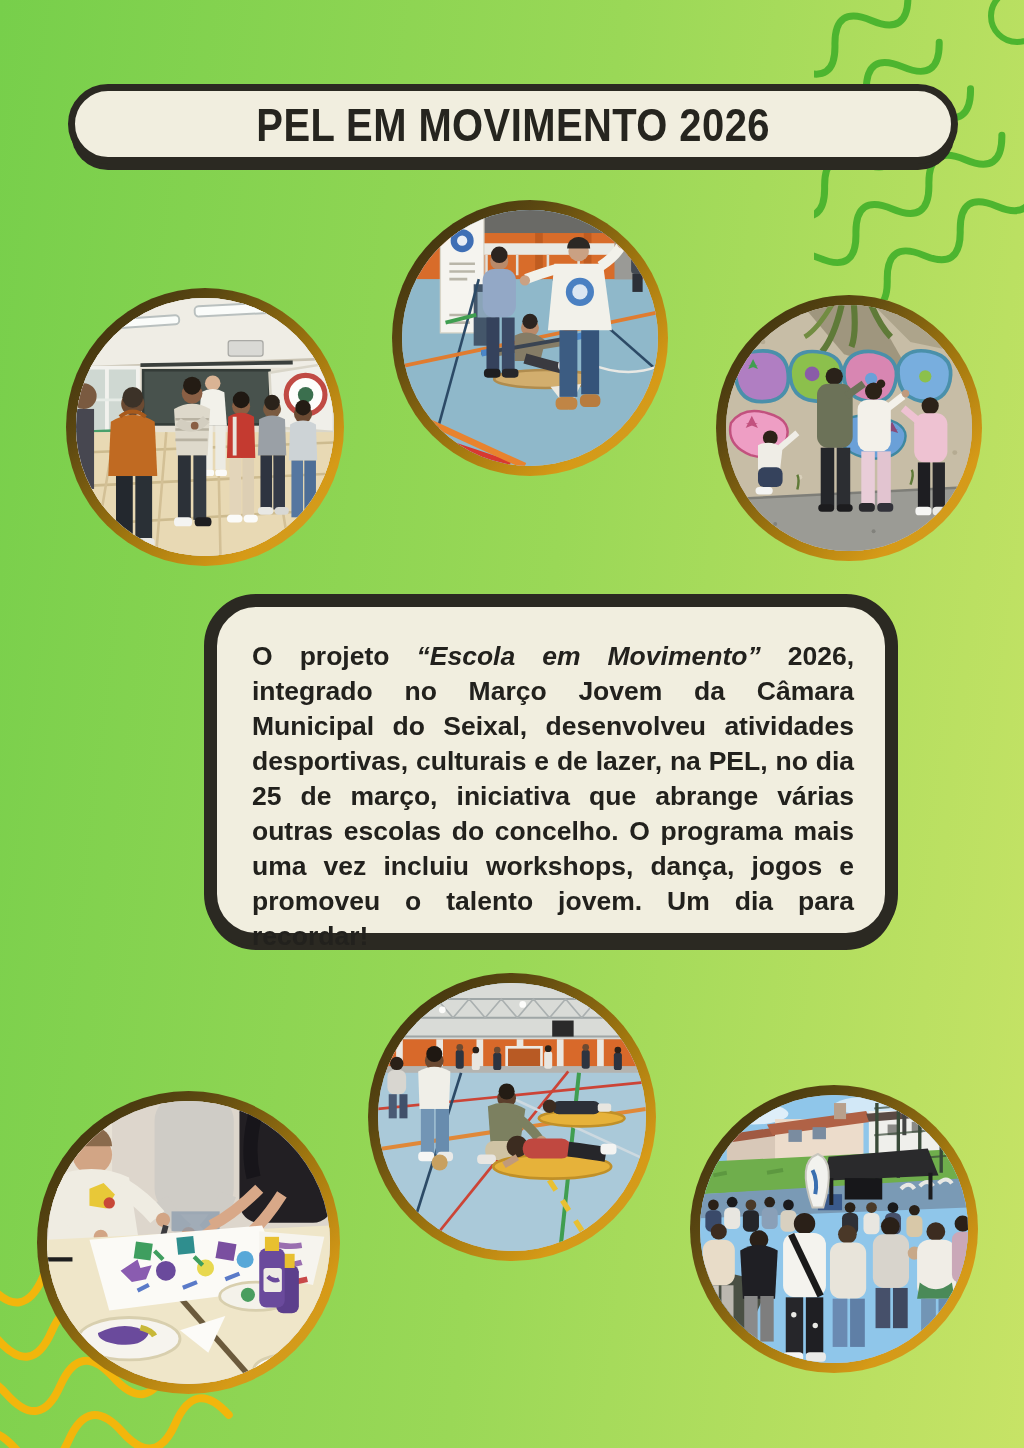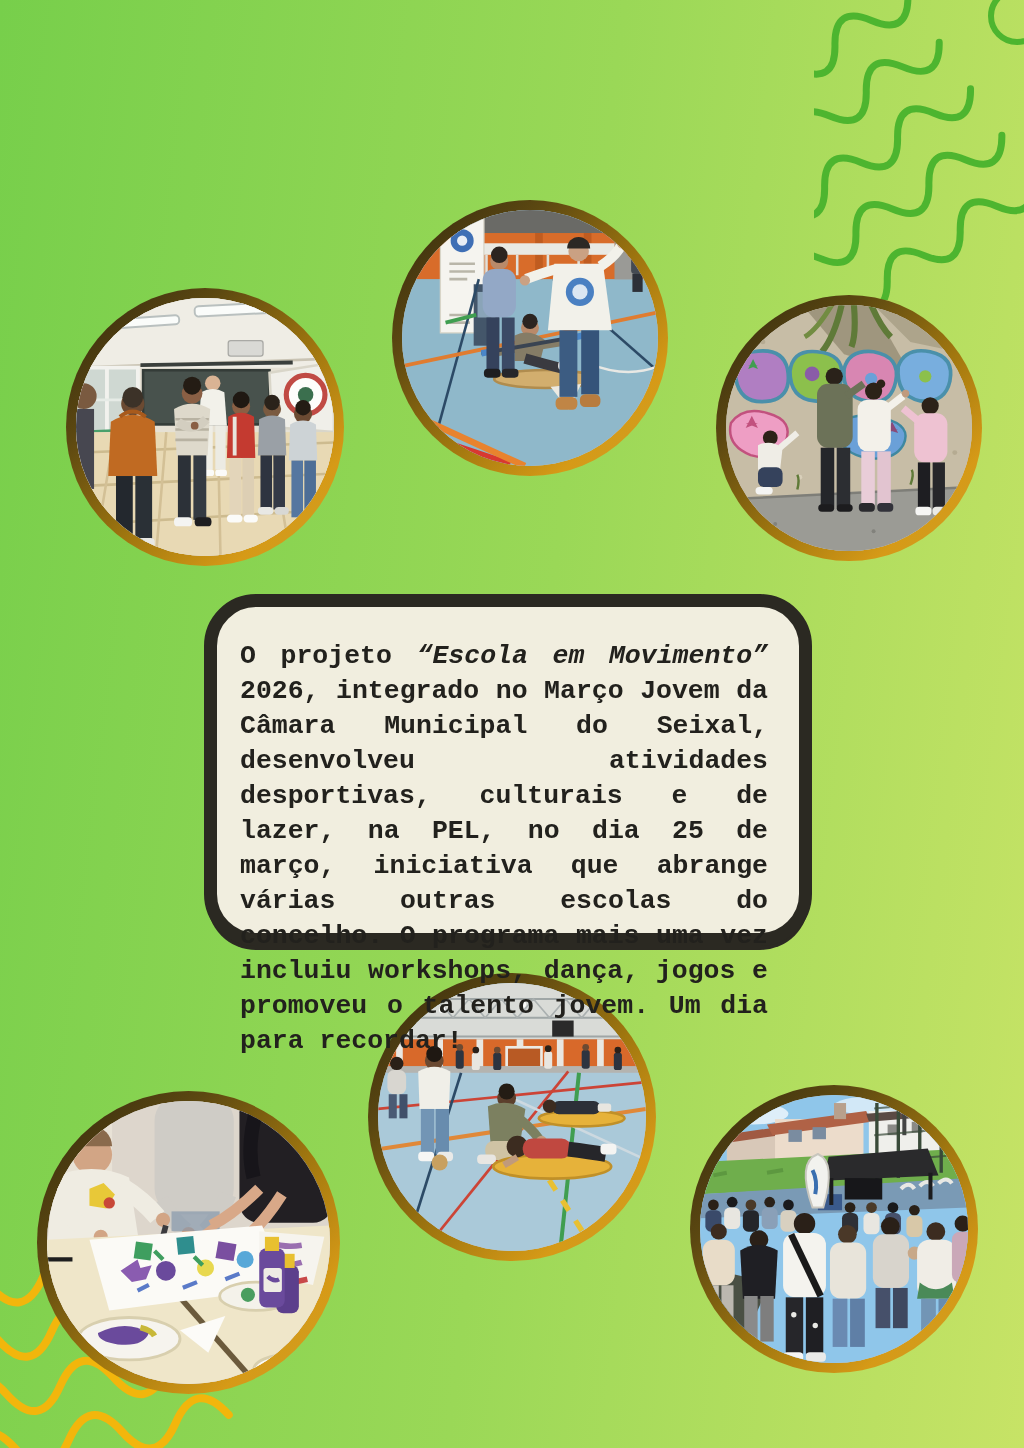--- a/index.html
+++ b/index.html
@@ -38,28 +38,27 @@
   .photo svg{display:block;width:100%;height:100%;border-radius:50%;background:#ccc;}
   .photo-1{left:66px;top:288px;width:278px;height:278px;}
   .photo-2{left:392px;top:200px;width:276px;height:276px;}
   .photo-3{left:716px;top:295px;width:266px;height:266px;}
   .photo-4{left:37px;top:1091px;width:303px;height:303px;}
   .photo-5{left:368px;top:973px;width:288px;height:288px;}
   .photo-6{left:690px;top:1085px;width:288px;height:288px;}
   figure{margin:0;}
 
   .text-card{
-    position:absolute;left:204px;top:594px;width:608px;height:352px;box-sizing:border-box;
+    position:absolute;left:204px;top:594px;width:694px;height:352px;box-sizing:border-box;
     background:var(--card_fill,#f1eedf);
     border:13px solid var(--card_border,#2b2922);
     border-radius:52px;
     box-shadow:0 7px 0 -3px var(--card_border,#2b2922);
-    padding:32px 31px 24px 23px;
+    padding:32px 31px 24px 35px;
     z-index:6;
-    font-family:Liberation Mono, monospace;
   }
   .article{
     margin:0;font-size:26.5px;font-weight:bold;line-height:35px;color:#22211d;
     text-align:justify;
   }
   .article i{font-style:italic;}
 </style>
 </head>
 <body>
 
@@ -81,20 +80,23 @@
   <svg class="deco deco-bl sq sq-yellow" viewBox="0 0 280 190">
     <g transform="rotate(-9 140 95)">
       <path d="M-160,-50 q27,-42 54,0 t54,0 t54,0 t54,0 t54,0 t54,0 t54,0"></path>
       <path d="M-160,5 q27,-42 54,0 t54,0 t54,0 t54,0 t54,0 t54,0 t54,0"></path>
       <path d="M-160,60 q27,-42 54,0 t54,0 t54,0 t54,0 t54,0 t54,0 t54,0"></path>
       <path d="M-160,115 q27,-42 54,0 t54,0 t54,0 t54,0 t54,0 t54,0 t54,0"></path>
       <path d="M-160,170 q27,-42 54,0 t54,0 t54,0 t54,0 t54,0 t54,0 t54,0"></path>
     </g>
   </svg>
 
+  <div class="title-pill">
+    <span class="title-text">PEL EM MOVIMENTO 2026</span>
+  </div>
 
   <figure class="photo photo-1">
     <svg viewBox="0 0 200 200" preserveAspectRatio="xMidYMid slice">
       <rect width="200" height="200" fill="#e6e1d4"></rect>
       <rect width="200" height="54" fill="#efede5"></rect>
       <line x1="0" y1="54" x2="200" y2="47" stroke="#c9c3b3" stroke-width="2"></line>
       <rect x="26" y="15" width="54" height="7" rx="3" fill="#fafcfa" stroke="#b9c0bf" stroke-width="1.5" transform="rotate(-4 53 18)"></rect>
       <rect x="92" y="5" width="60" height="8" rx="3" fill="#fafcfa" stroke="#b9c0bf" stroke-width="1.5" transform="rotate(-3 122 9)"></rect>
       <rect x="118" y="33" width="27" height="12" rx="2" fill="#d9d9d5" stroke="#a9a9a5"></rect>
       <rect x="0" y="54" width="48" height="50" fill="#cfd8d2"></rect>

